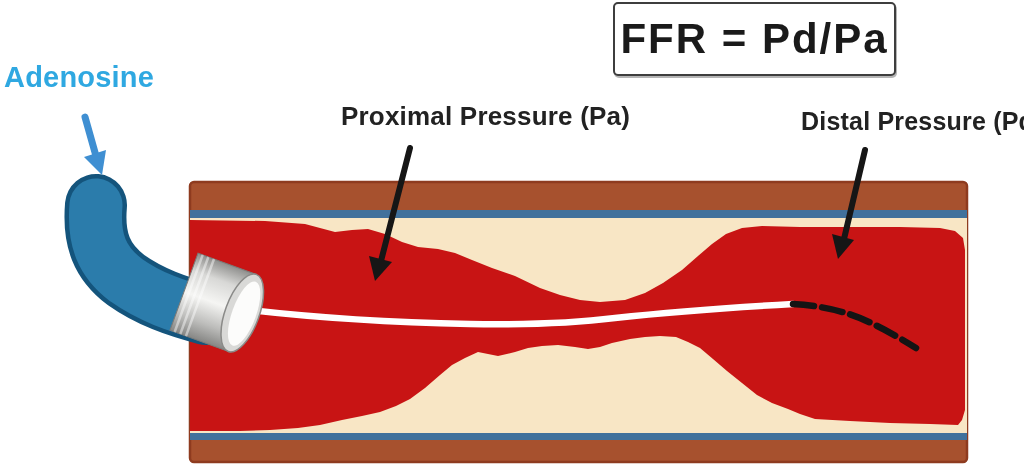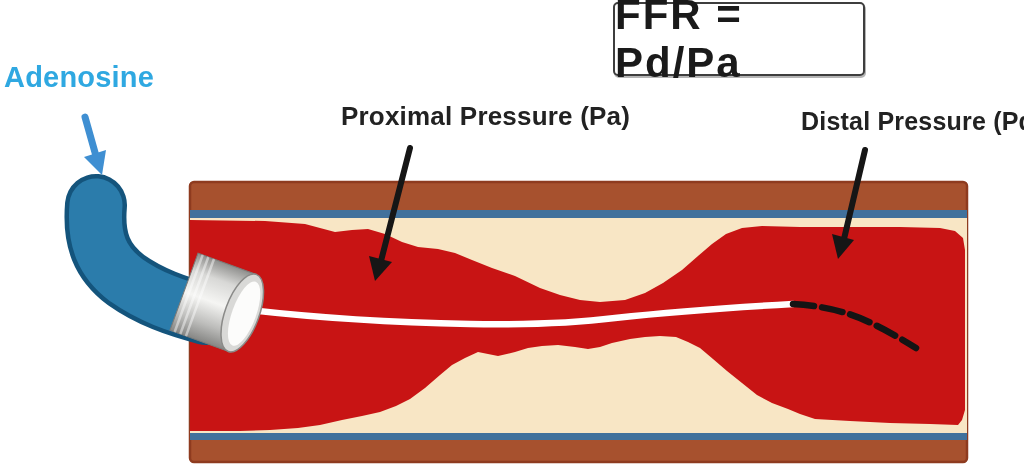--- a/index.html
+++ b/index.html
@@ -25,21 +25,21 @@
     font-size: 29px;
     font-weight: 700;
     color: #2fa8e1;
   }
   #label-proximal { left: 341px; top: 101px; font-size: 26px; }
   #label-distal   { left: 801px; top: 107px; font-size: 25px; }
 
   #formula-box {
     position: absolute;
     left: 613px; top: 2px;
-    width: 252px; height: 74px;
+    width: 283px; height: 74px;
     background: #ffffff;
     border: 2px solid #3e3e3e;
     border-radius: 5px;
     box-shadow: 1px 2px 0 rgba(90,90,90,0.45);
     display: flex;
     align-items: center;
     justify-content: center;
     box-sizing: border-box;
   }
   #formula-text {

